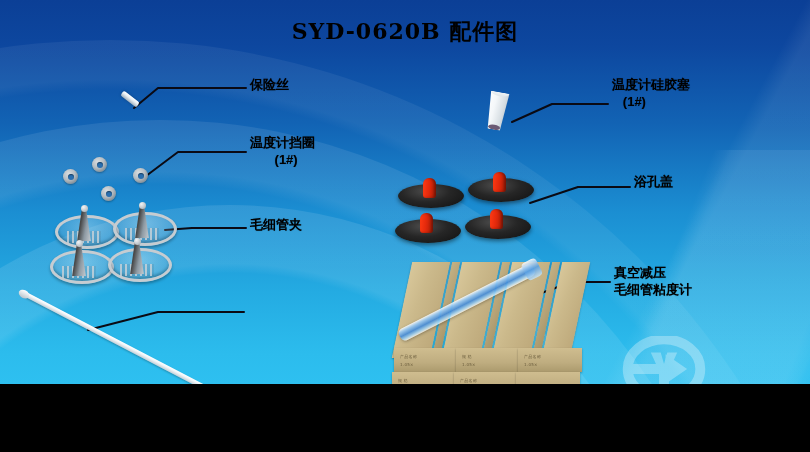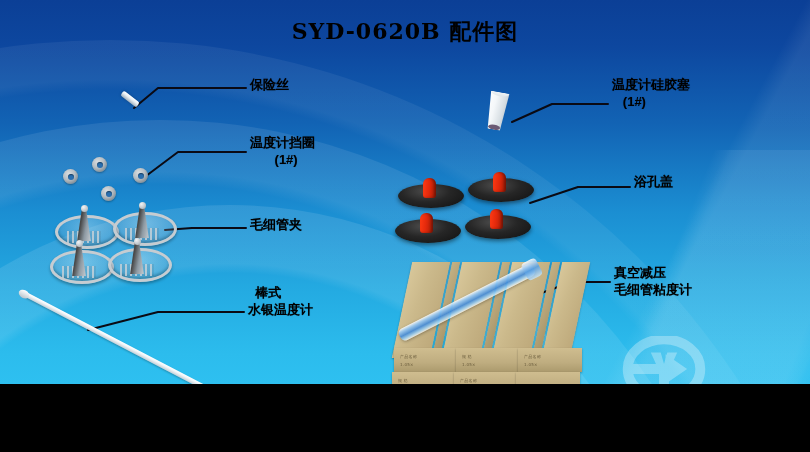--- a/index.html
+++ b/index.html
@@ -454,22 +454,20 @@
     <span class="bxtxt" style="left:64px; top:116px;">产品名称</span>
     <span class="bxtxt" style="left:64px; top:124px;">1.05×</span>
   </div>
 
   <div class="visco-tube"></div>
 
   <div class="label lbl-fuse">保险丝</div>
   <div class="label lbl-ring">温度计挡圈
   (1#)</div>
   <div class="label lbl-clamp">毛细管夹</div>
-  <div class="label lbl-thermo">  棒式
-水银温度计</div>
   <div class="label lbl-plug">温度计硅胶塞
    (1#)</div>
   <div class="label lbl-bathcover">浴孔盖</div>
   <div class="label lbl-visco">真空减压
 毛细管粘度计</div>
 
   <div class="logo-wrap">
     <svg class="logo-mark" viewBox="0 0 100 80">
       <ellipse cx="50" cy="40" rx="44" ry="36" fill="none" stroke="#ffffff" stroke-width="12"></ellipse>
       <path d="M8,34 L52,34 L52,22 L78,40 L52,58 L52,46 L8,46 Z" fill="#ffffff"></path>

